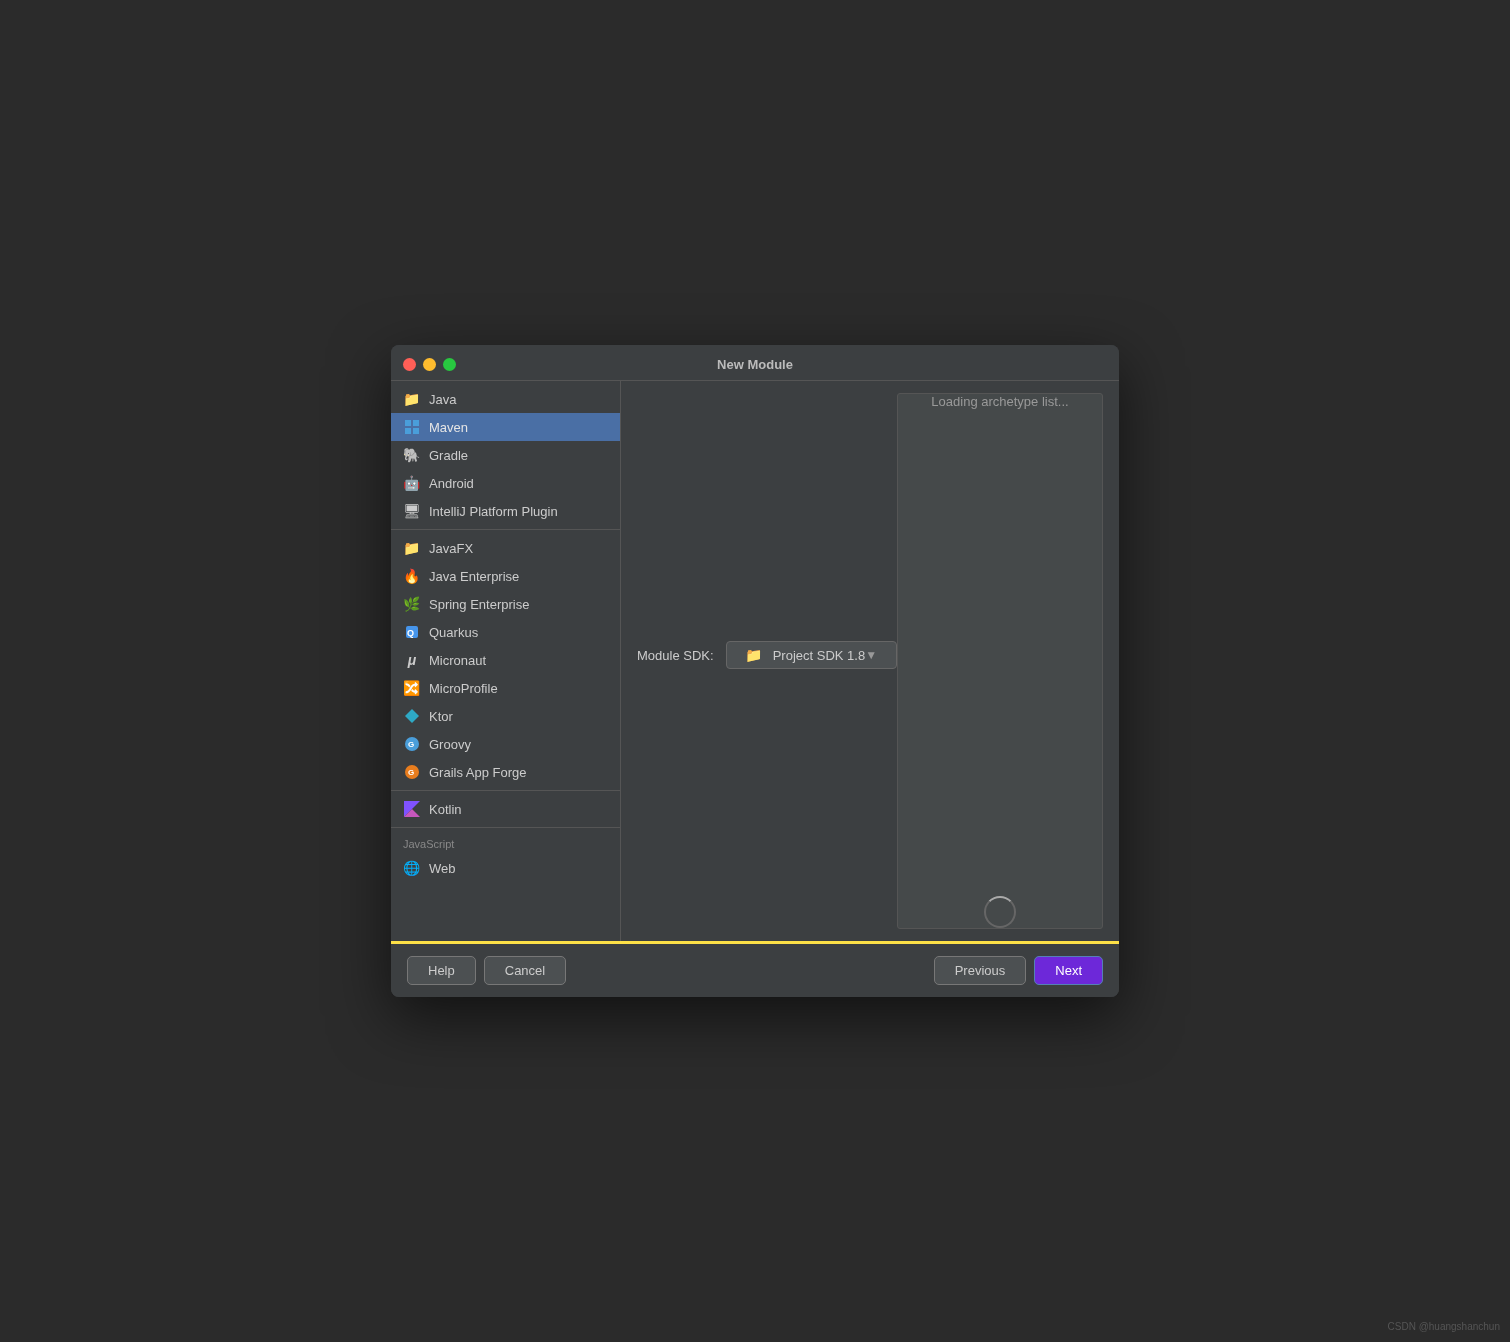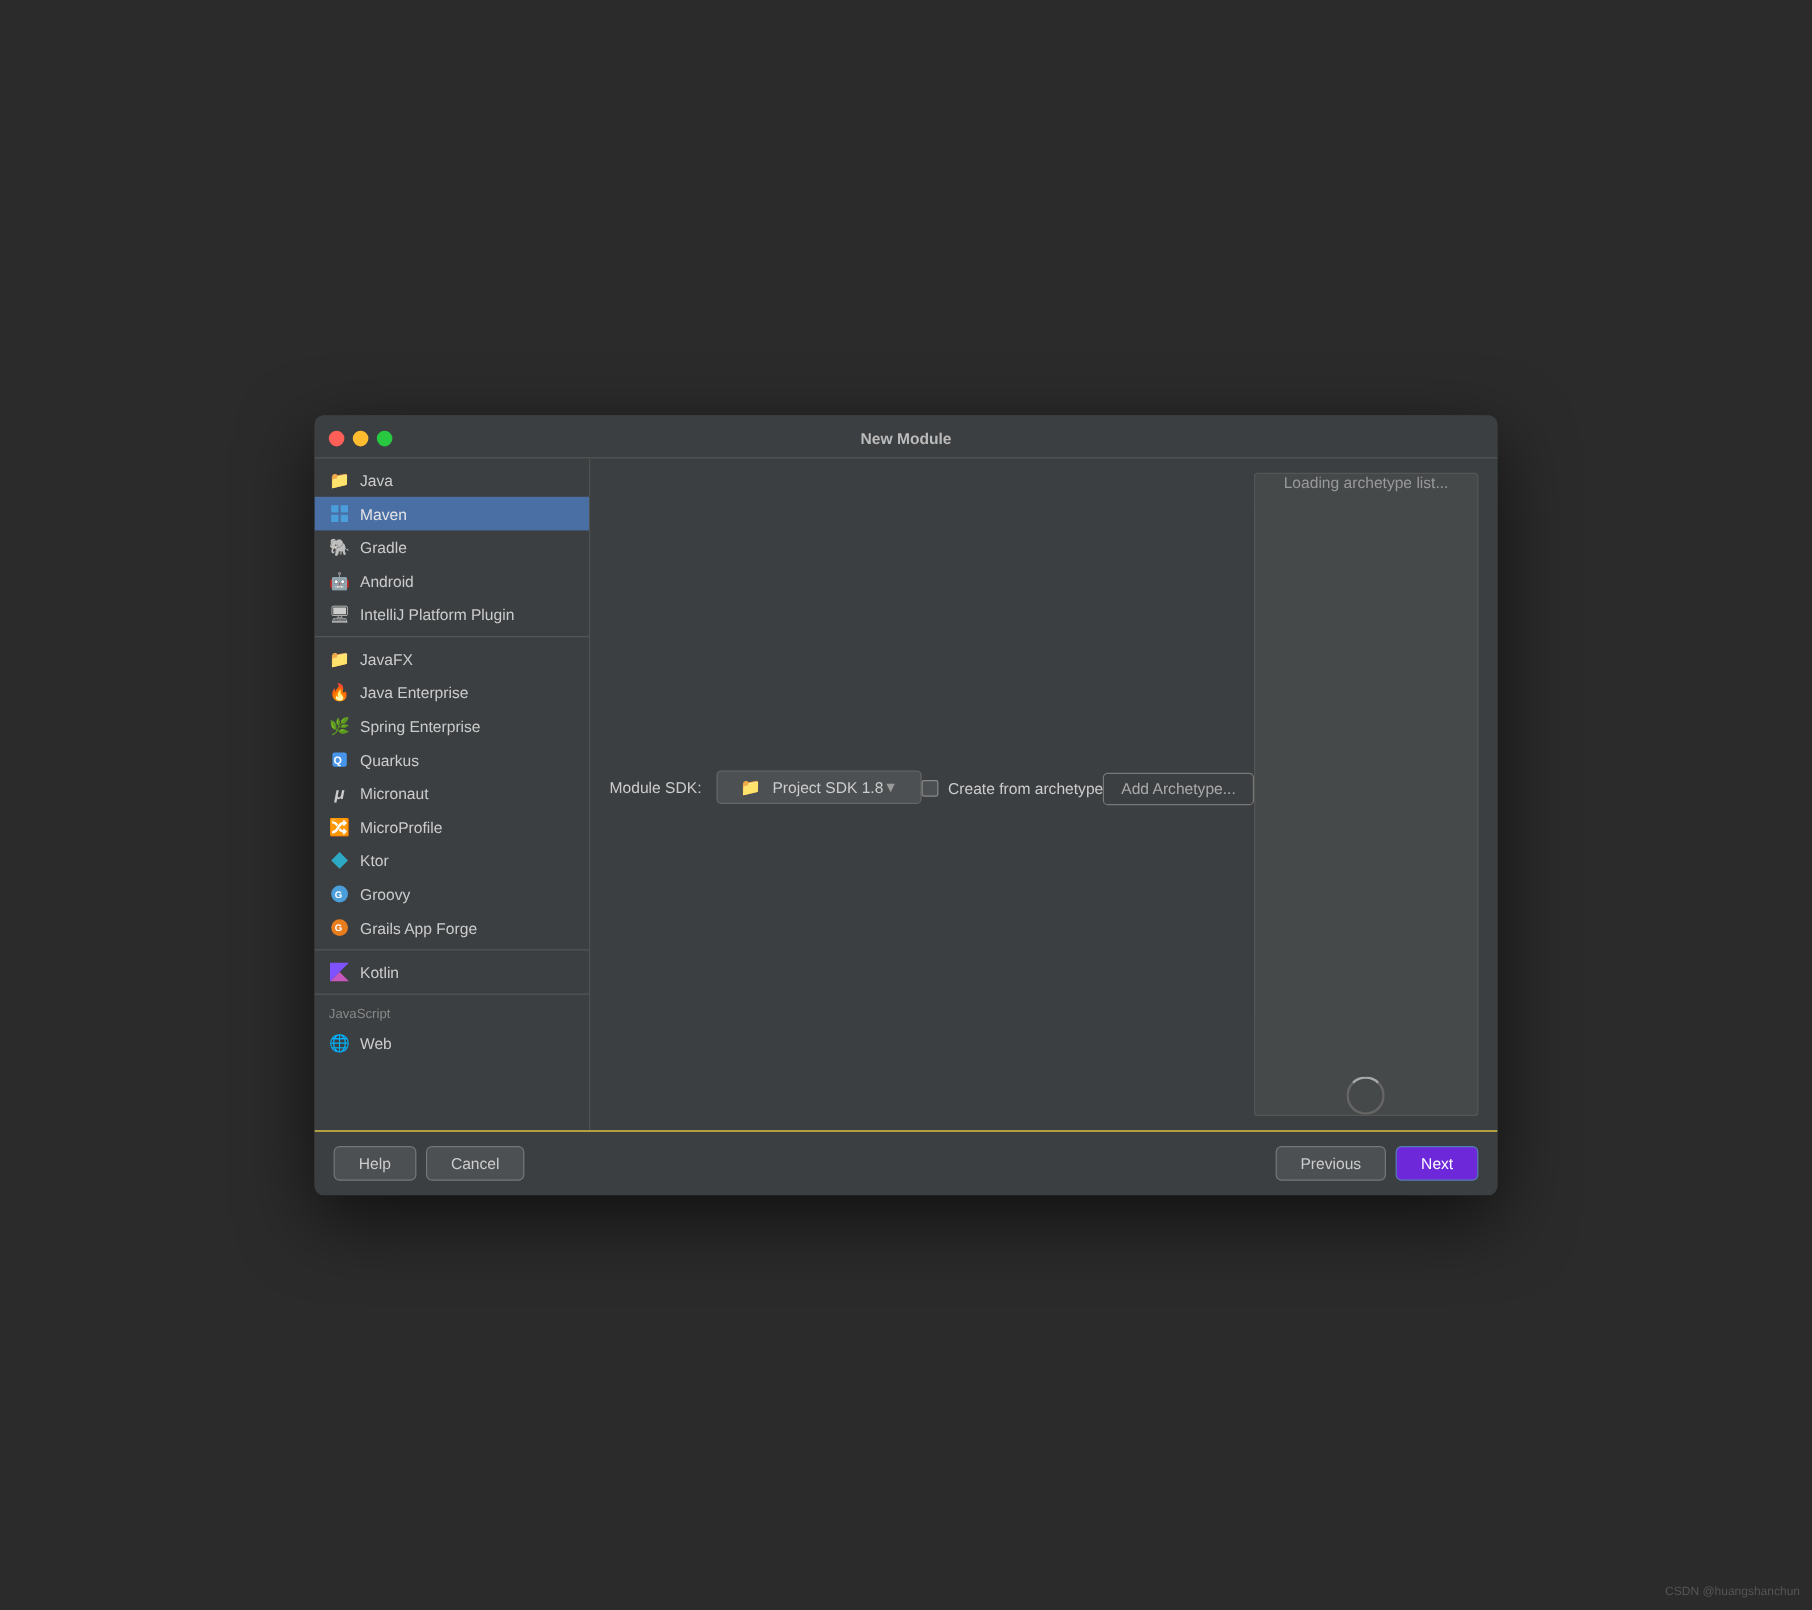--- a/index.html
+++ b/index.html
@@ -6,21 +6,21 @@
     body {
       background: #2b2b2b;
       font-family: -apple-system, BlinkMacSystemFont, 'Segoe UI', sans-serif;
       display: flex;
       justify-content: center;
       align-items: center;
       min-height: 100vh;
       color: #ccc;
     }
     .window {
-      width: 986px;
+      width: 728px;
       background: #3c3f41;
       border-radius: 8px;
       box-shadow: 0 20px 60px rgba(0,0,0,0.6);
       overflow: hidden;
       display: flex;
       flex-direction: column;
     }
     .title-bar {
       background: #3c3f41;
       padding: 12px 16px 8px 16px;
@@ -188,21 +188,21 @@
       animation: spin 1s linear infinite;
     }
     @keyframes spin {
       to { transform: rotate(360deg); }
     }
     .footer {
       display: flex;
       justify-content: space-between;
       align-items: center;
       padding: 12px 16px;
-      border-top: 1px solid #fde047;
+      border-top: 3px solid #fde047;
       background: #3c3f41;
     }
     .footer-left {
       display: flex;
       gap: 8px;
     }
     .footer-right {
       display: flex;
       gap: 8px;
       align-items: center;
@@ -370,27 +370,20 @@
         <span class="sdk-label">Module SDK:</span>
         <div class="sdk-dropdown">
           <span>
             <span class="sdk-icon">📁</span>
             <span>Project SDK 1.8</span>
           </span>
           <span class="sdk-dropdown-arrow">▼</span>
         </div>
       </div>
 
-      <div class="archetype-row">
-        <label class="checkbox-label">
-          <div class="checkbox"></div>
-          <span>Create from archetype</span>
-        </label>
-        <button class="add-archetype-btn">Add Archetype...</button>
-      </div>
 
       <div class="archetype-list-area">
         <span class="loading-text">Loading archetype list...</span>
         <div class="spinner"></div>
       </div>
     </div>
   </div>
 
   <div class="footer">
     <div class="footer-left">

